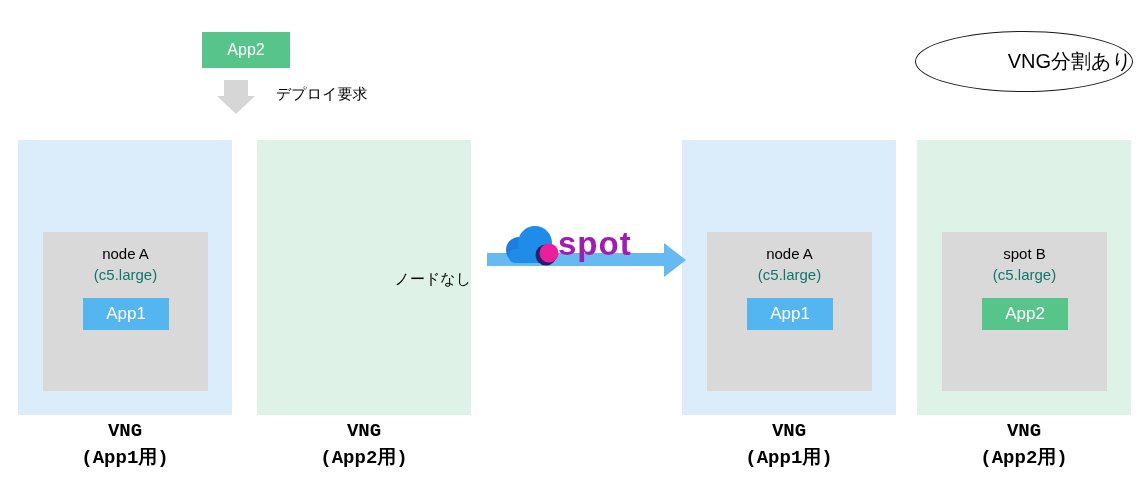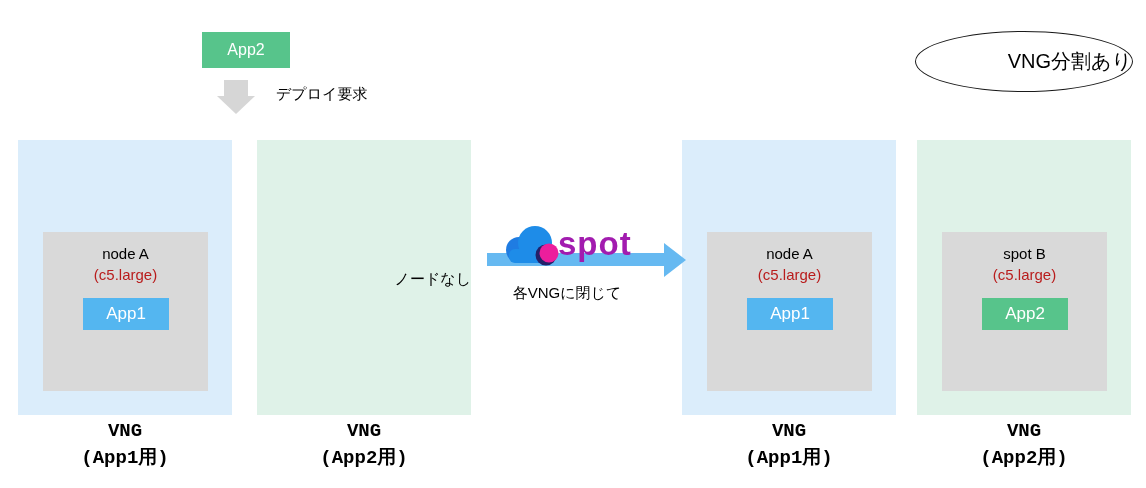--- a/index.html
+++ b/index.html
@@ -45,21 +45,21 @@
   .panel.green{background:#dff2e8;}
   .panel.p1{left:18px;}
   .panel.p2{left:257px;}
   .panel.p3{left:682px;}
   .panel.p4{left:917px;}
   .node-card{
     position:absolute;left:25px;top:54px;width:165px;height:159px;
     background:#d9d9d9;text-align:center;margin-top:38px;
   }
   .node-name{margin-top:11px;font-size:15px;line-height:21px;color:#000000;}
-  .node-type{font-size:15px;line-height:21px;color:#b91c1c;}
+  .node-type{font-size:15px;line-height:21px;color:#0f766e;}
   .app-chip{
     position:absolute;left:40px;top:66px;width:86px;height:32px;
     display:flex;align-items:center;justify-content:center;
     color:#ffffff;font-size:17px;
   }
   .app-chip.blue{background:#54b6f0;}
   .app-chip.green{background:#57c48b;}
   .empty-text{
     position:absolute;left:0;top:130px;width:100%;text-align:right;
     font-size:15px;color:#000000;
@@ -163,16 +163,15 @@
       <circle cx="15" cy="26" r="13" fill="#1f7ce2"></circle>
       <circle cx="31" cy="19" r="17" fill="#1e8ce8"></circle>
       <rect x="5" y="25" width="38" height="14" rx="6" fill="#1e8ce8"></rect>
       <circle cx="42" cy="31" r="10.5" fill="#232069"></circle>
       <circle cx="45" cy="29" r="9.5" fill="#ec1e9c"></circle>
     </svg>
     <div class="spot-word">spot</div>
   </div>
 
   <div class="flow-caption">
-    <div>各VNGに閉じて</div>
   </div>
 
 </div>
 
 </body></html>

